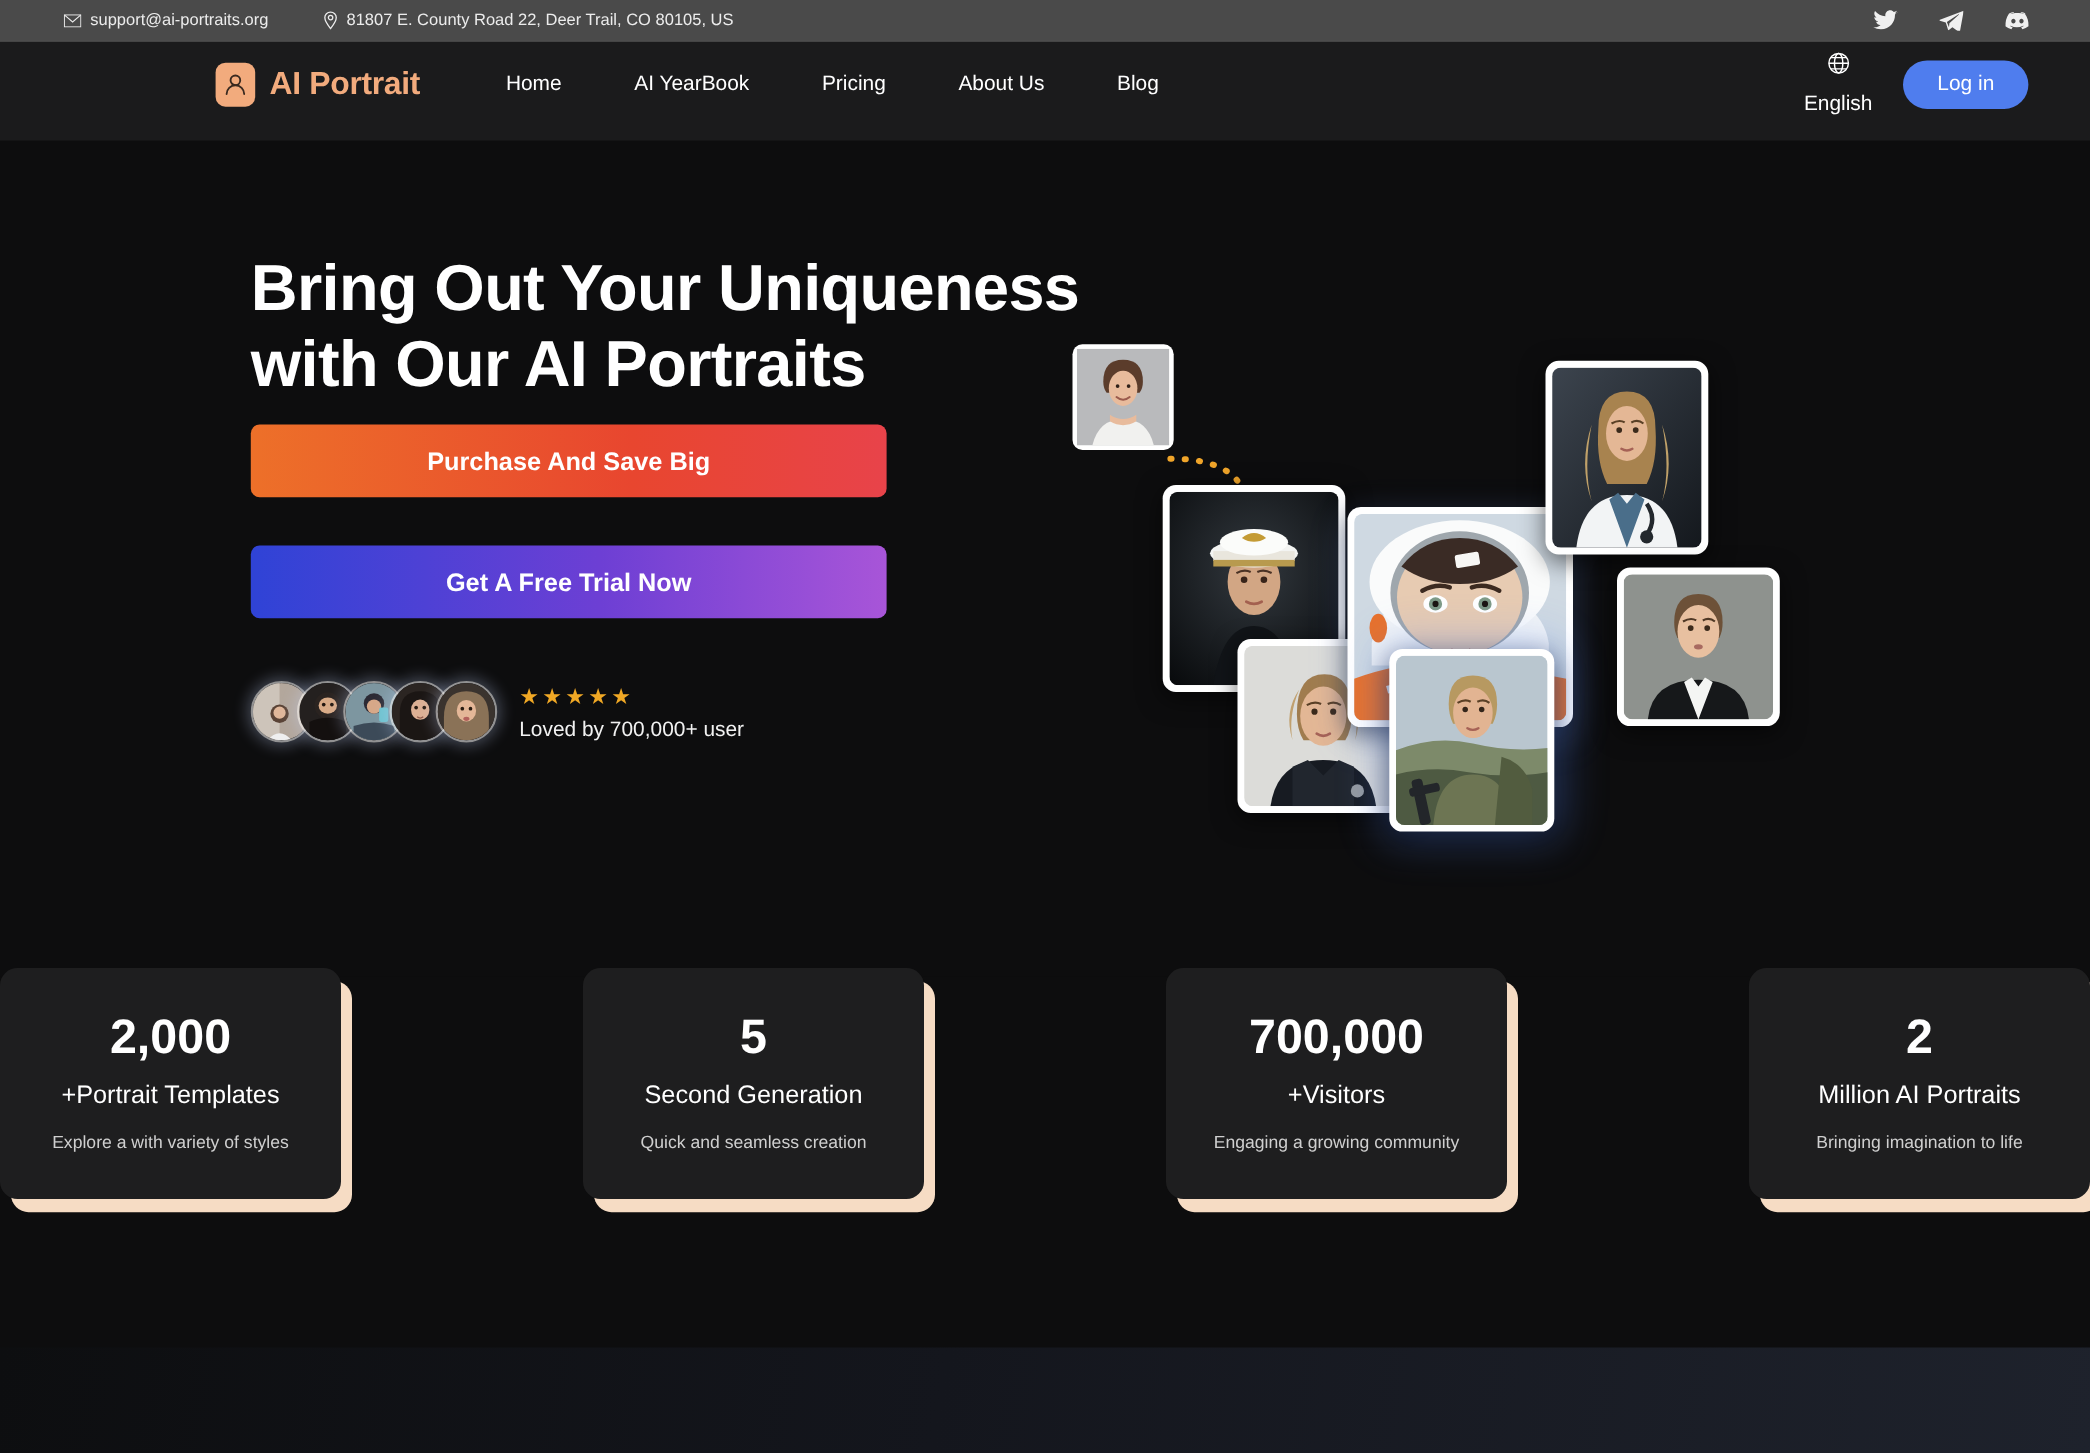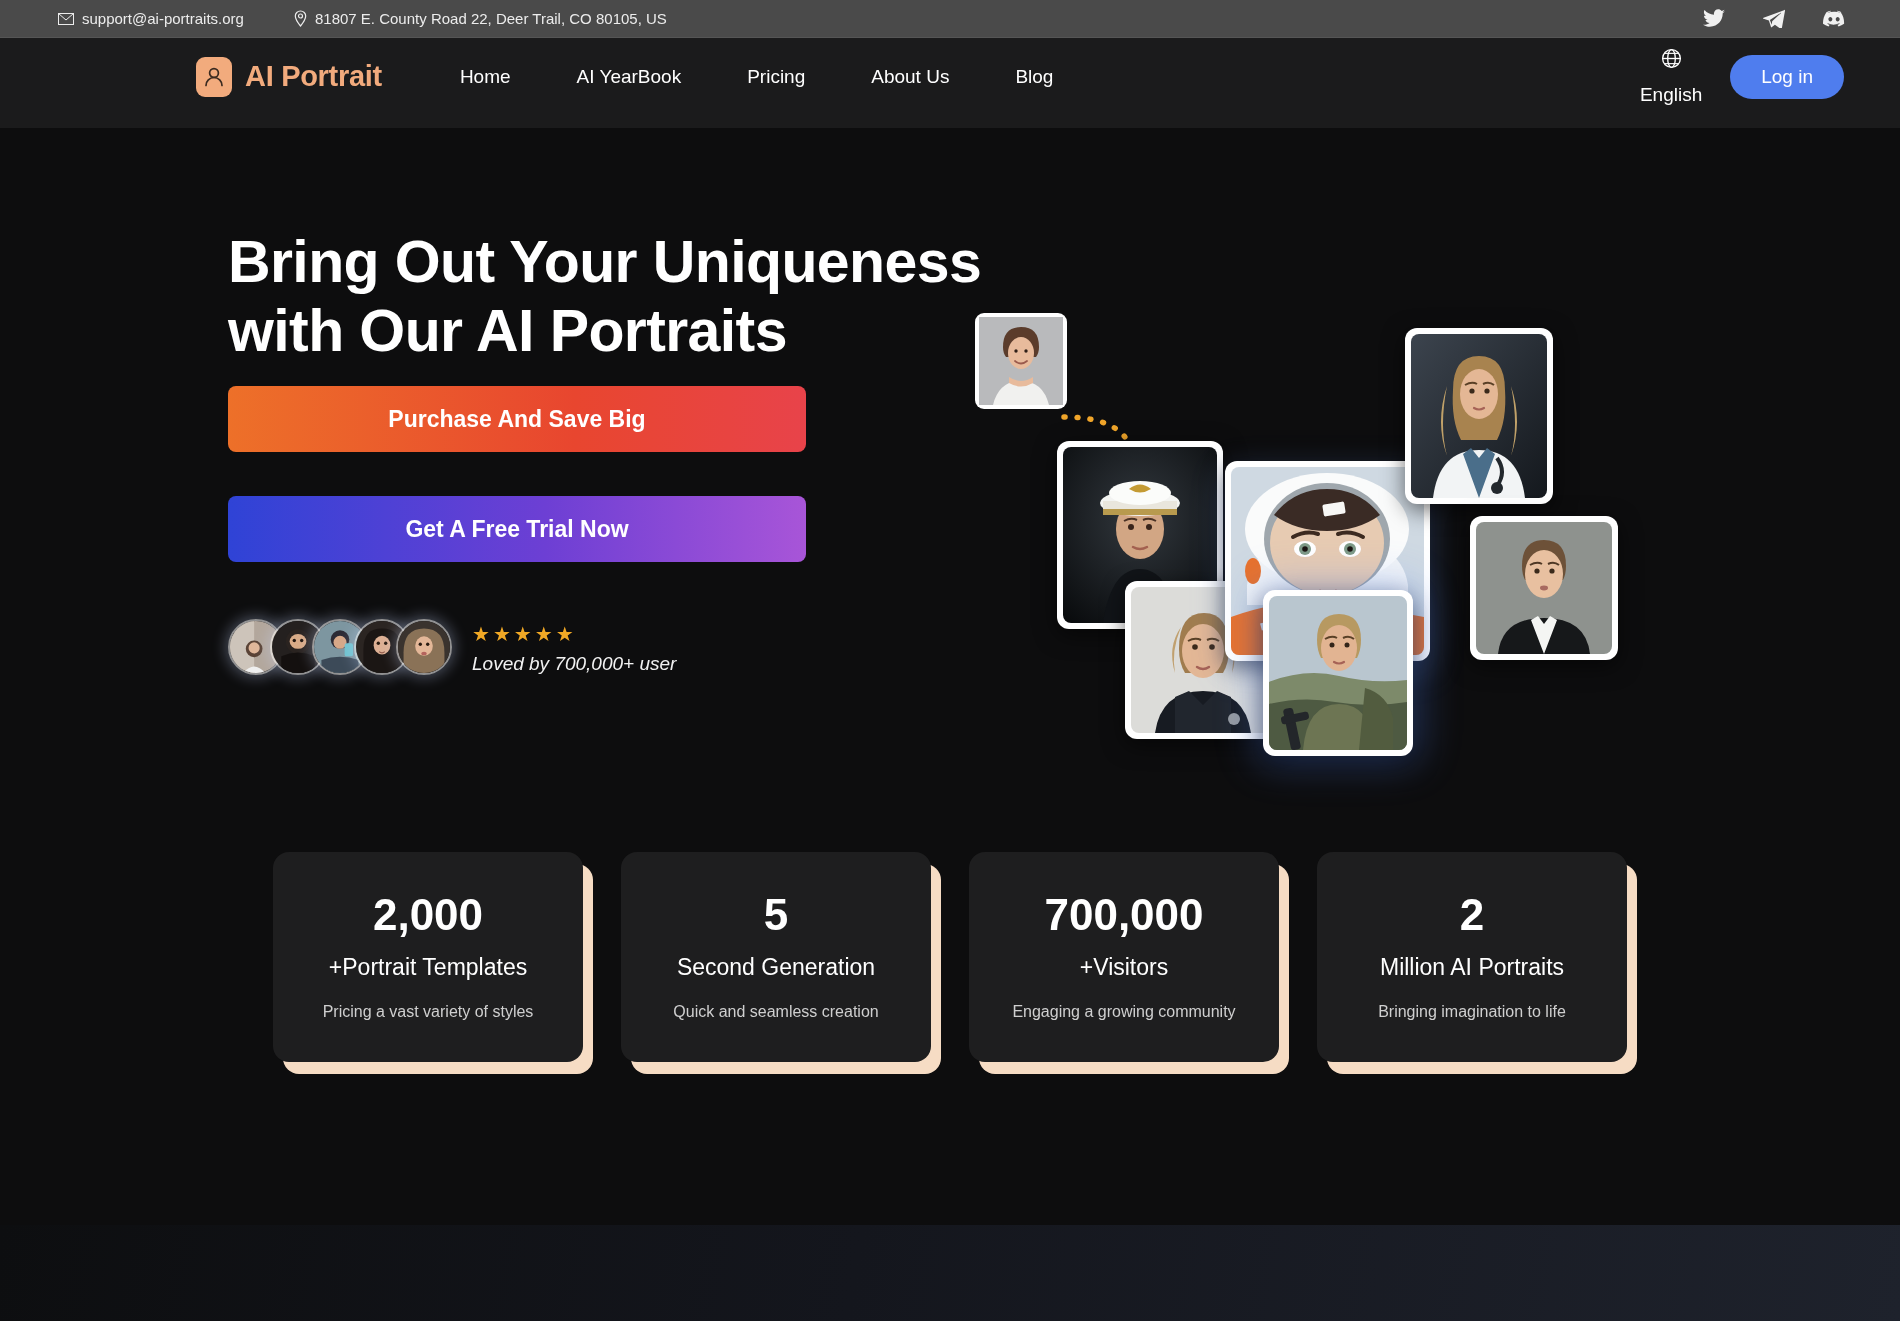--- a/index.html
+++ b/index.html
@@ -71,38 +71,38 @@
   .avatars{ display:flex; position:relative; height:58px; }
   .avatar{
     width:56px; height:56px; border-radius:50%;
     border:2px solid rgba(255,255,255,.55);
     box-shadow:0 0 14px 3px rgba(200,215,255,.30);
     margin-left:-14px; overflow:hidden; position:relative;
   }
   .avatar:first-child{ margin-left:0; }
   .proof-text{ }
   .stars{ color:#f0a825; font-size:20px; letter-spacing:3px; }
-  .proof-label{ margin-top:7px; font-size:19px; color:#f1f1f1;font-style:italic; }
+  .proof-label{ margin-top:7px; font-size:19px; color:#f1f1f1; }
 
   
   .collage{ position:absolute; left:975px; top:185px; width:700px; height:560px; }
   .pcard{
     position:absolute; background:#fff; border-radius:12px; padding:6px;
     box-shadow:0 6px 22px rgba(0,0,0,.55);
   }
   .pcard .ph{ width:100%; height:100%; border-radius:8px; overflow:hidden; position:relative; }
   .src-photo{
     position:absolute; left:0; top:0; width:92px; height:96px;
     background:#fff; border-radius:9px; padding:4px;
   }
 
   
   .stats{
-    position:absolute; left:0; top:852px; width:100%;
-    display:flex; justify-content:center; gap:38px;
+    position:absolute; left:0; top:880px; width:100%;
+    display:flex; justify-content:space-between; gap:38px;
   }
   .stat-wrap{ position:relative; width:310px; height:210px; }
   .stat-shadow{
     position:absolute; left:10px; top:12px; width:310px; height:210px;
     background:#f6dcc4; border-radius:16px;
   }
   .stat-card{
     position:absolute; left:0; top:0; width:310px; height:210px;
     background:#1e1e1f; border-radius:16px;
     display:flex; flex-direction:column; align-items:center; justify-content:center;
@@ -454,21 +454,21 @@
   </div>
 </section>
 
 <div class="stats">
 
   <div class="stat-wrap">
     <div class="stat-shadow"></div>
     <div class="stat-card">
       <div class="stat-value">2,000</div>
       <div class="stat-label">+Portrait Templates</div>
-      <div class="stat-desc">Pricing a vast variety of styles</div>
+      <div class="stat-desc">Explore a with variety of styles</div>
     </div>
   </div>
 
   <div class="stat-wrap">
     <div class="stat-shadow"></div>
     <div class="stat-card">
       <div class="stat-value">5</div>
       <div class="stat-label">Second Generation</div>
       <div class="stat-desc">Quick and seamless creation</div>
     </div>

